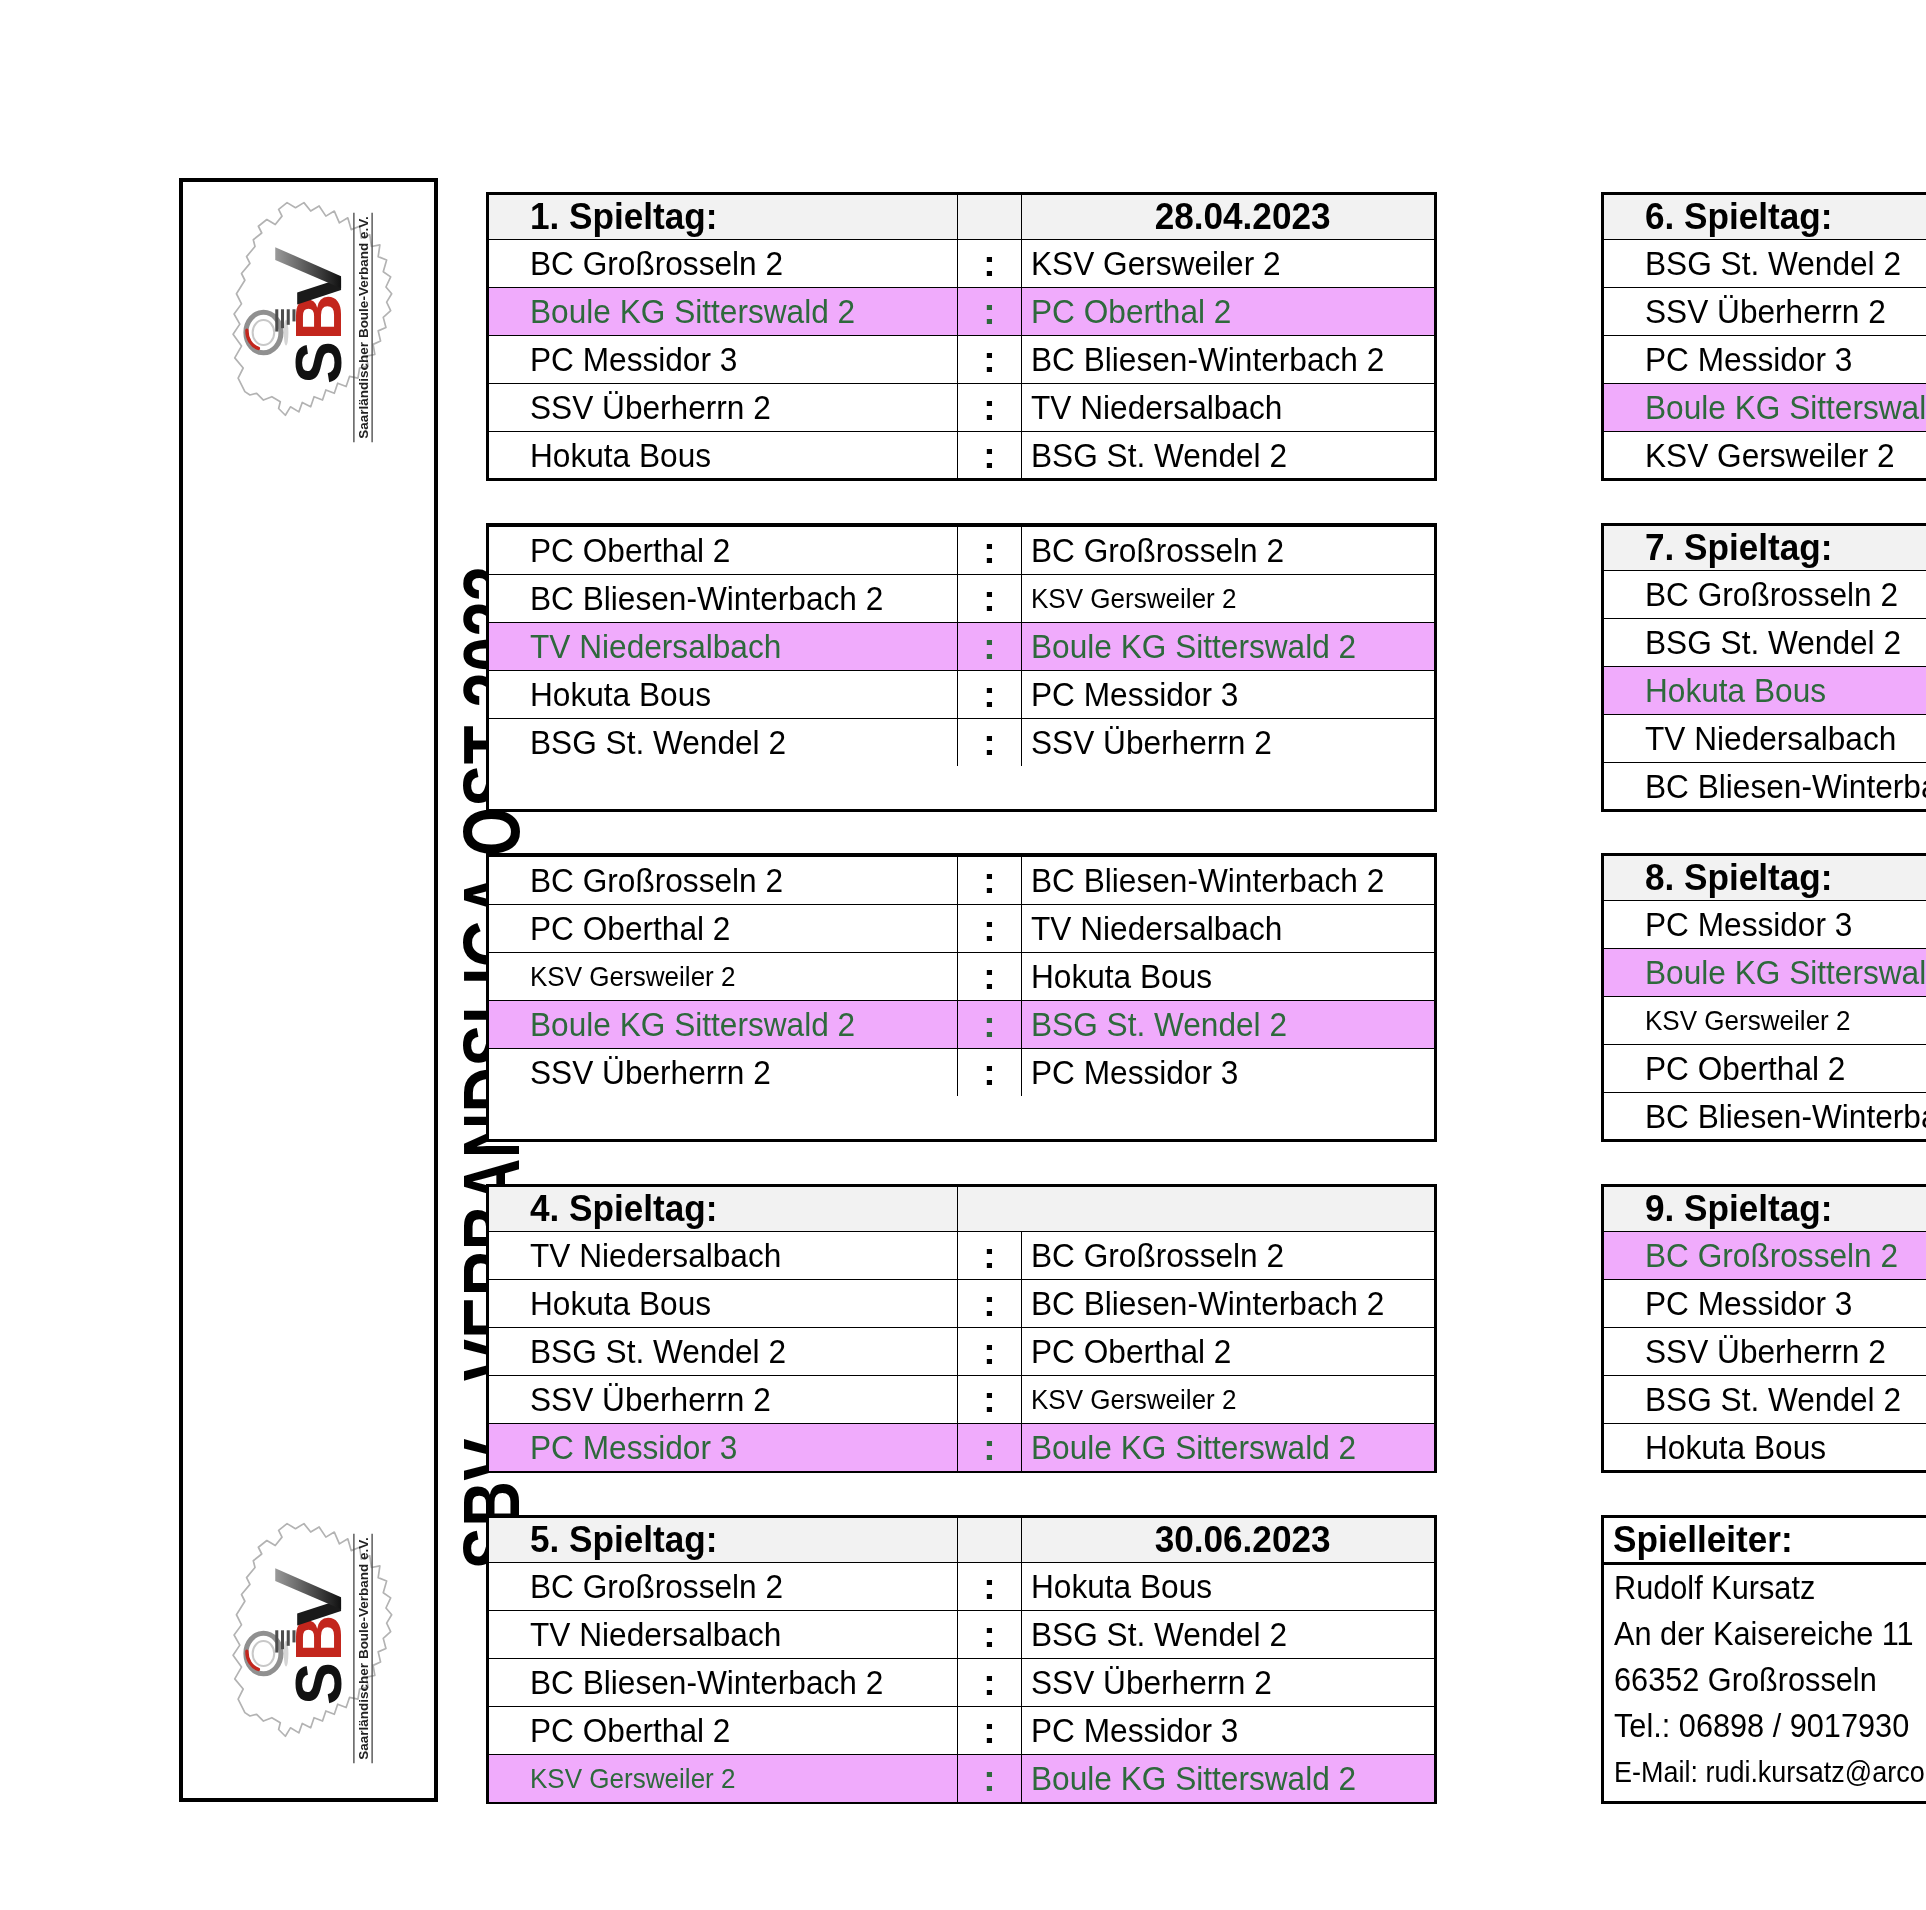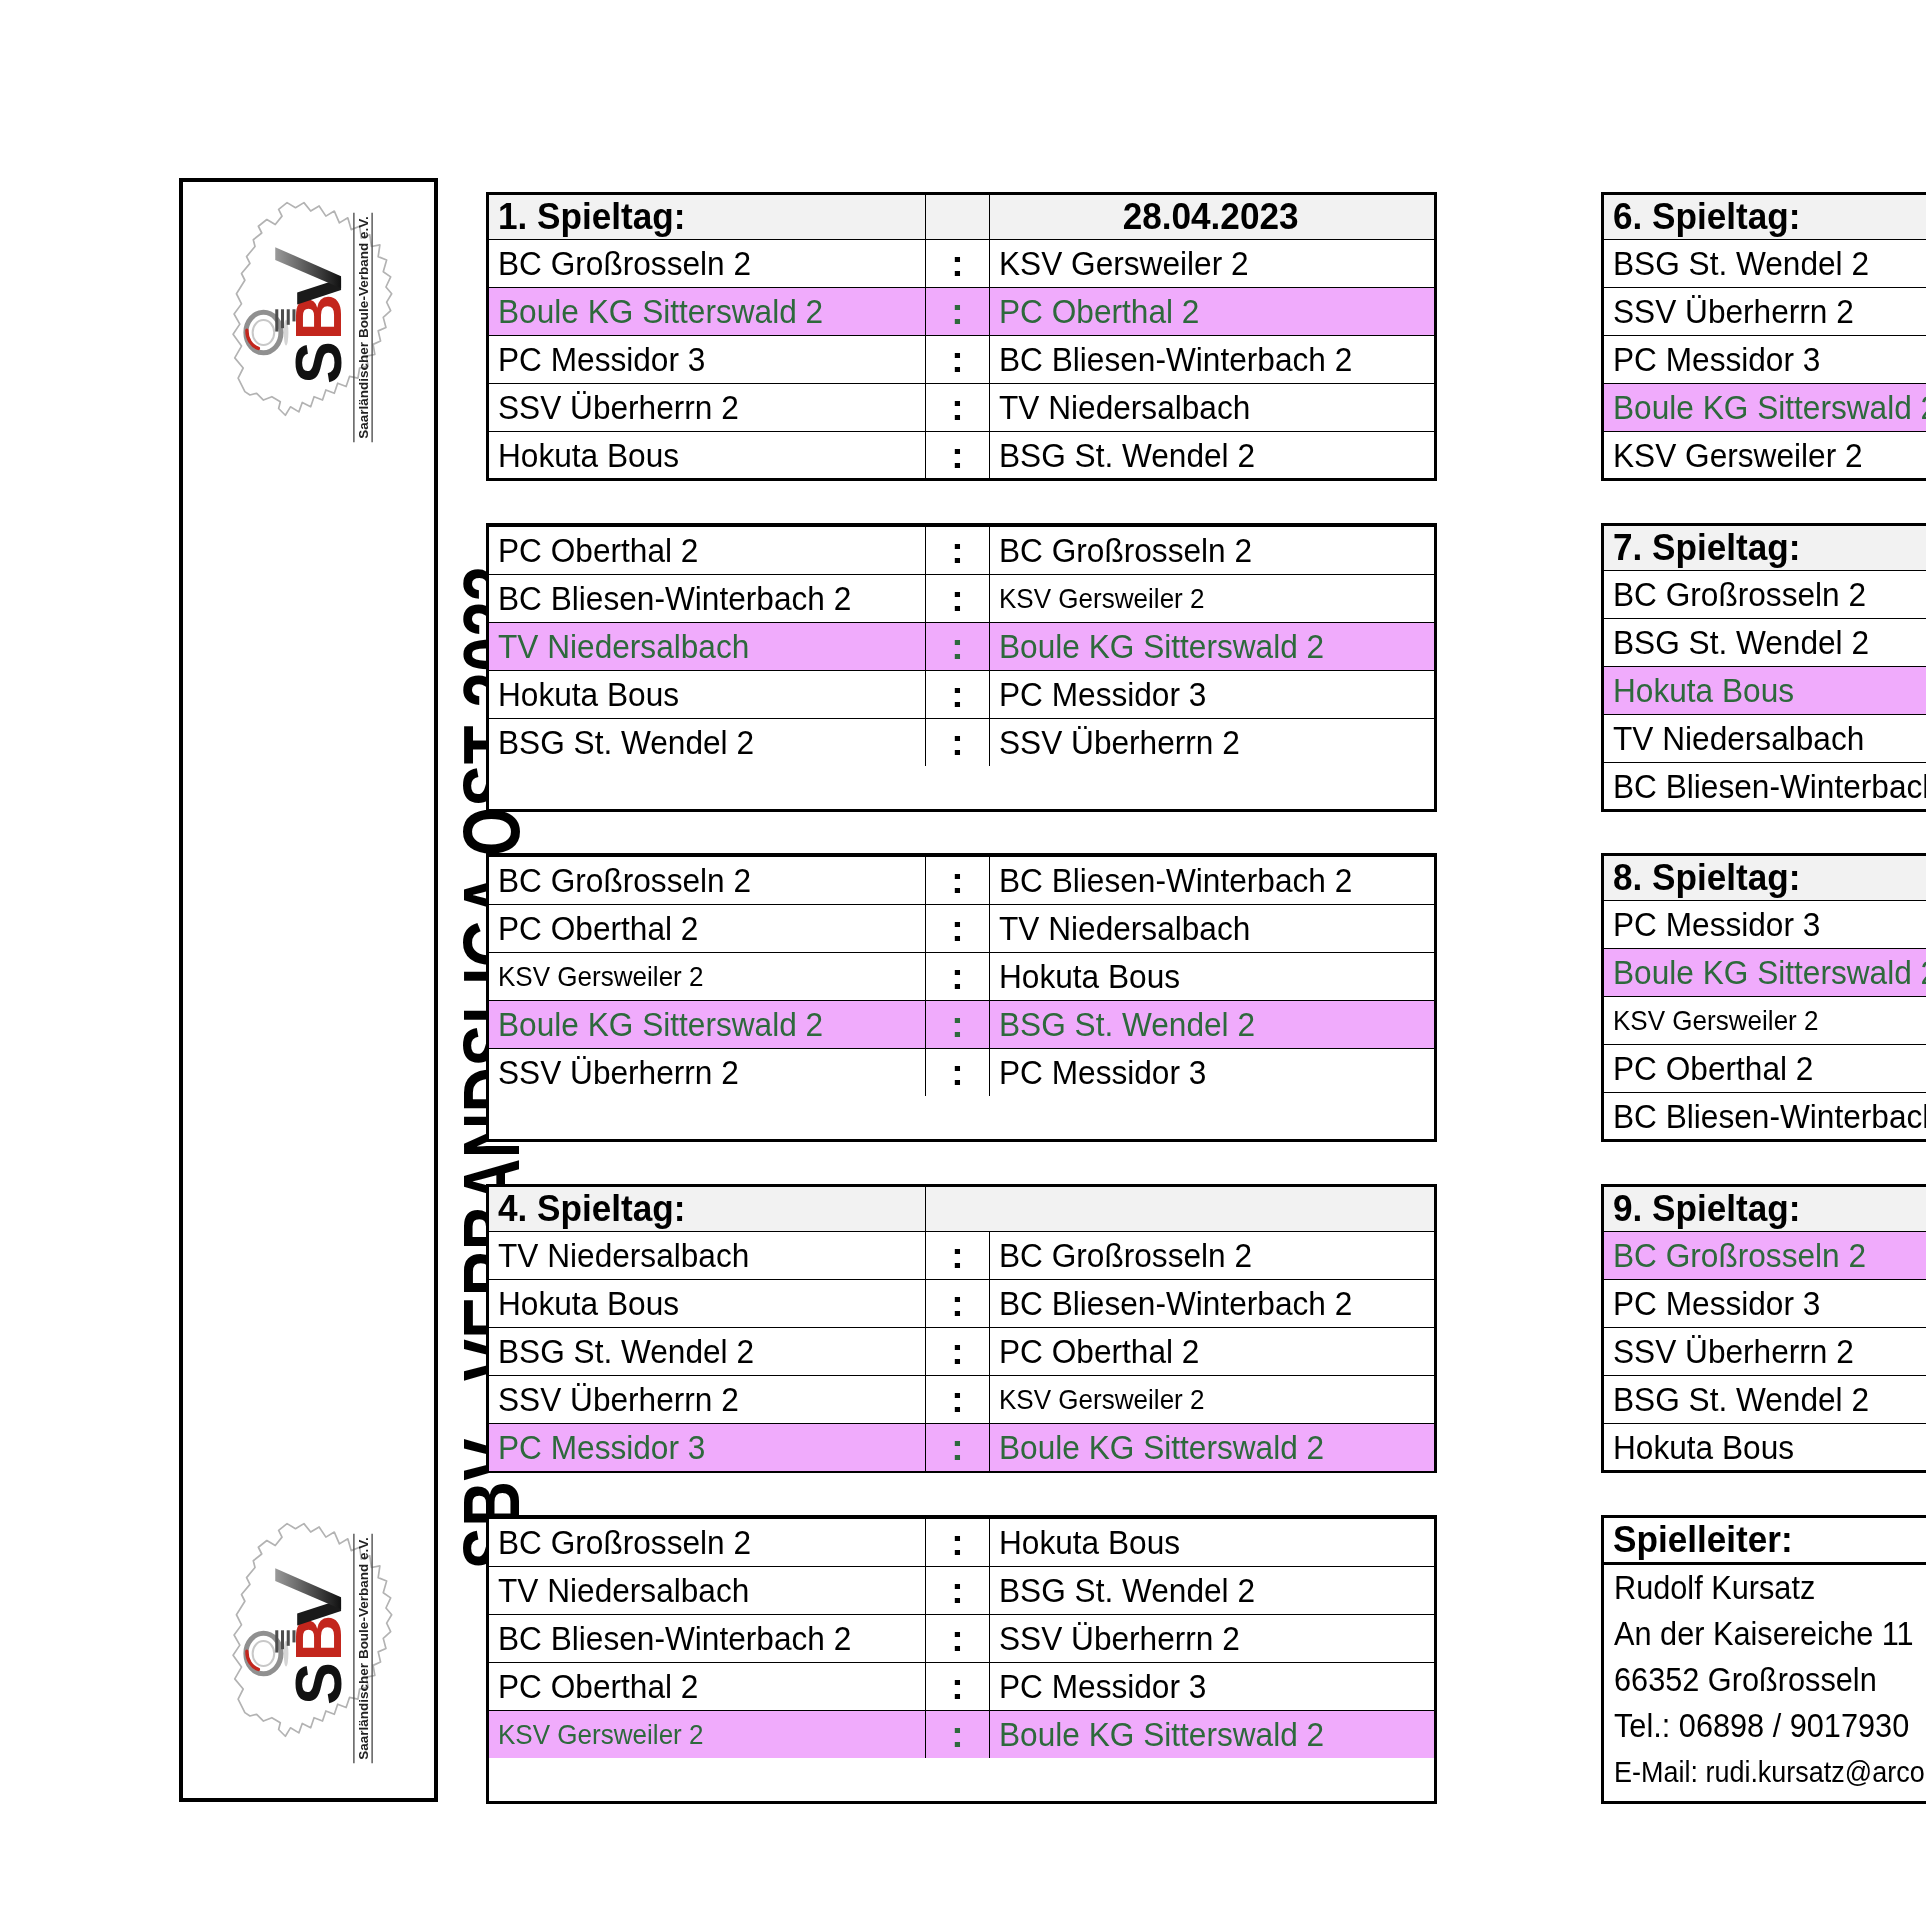--- a/index.html
+++ b/index.html
@@ -16,21 +16,21 @@
   .logo-rot{position:absolute;width:270px;height:169px;transform:rotate(-90deg);
             transform-origin:50% 50%;}
   .logo-top{left:174px;top:243px;}
   .logo-bottom{left:174px;top:1564px;}
   .logo-rot svg,.logo-br svg{width:100%;height:100%;display:block;}
 
   
   .spieltag-table{position:absolute;width:951px;height:289px;border:3.9px solid #000;
                   box-sizing:border-box;background:#fff;}
   .t-row{display:grid;grid-template-columns:436px 64px 443px;height:47px;
-         border-top:1.5px solid #000;}
+         border-top:1.5px solid #000;padding-left:32px;}
   .t-row.t-head{height:44px;border-top:none;background:#F2F2F2;}
   .t-cell{display:flex;align-items:center;overflow:hidden;}
   .t-cell.c2,.t-cell.c3{border-left:1.5px solid #000;}
   .t-cell.team{padding-left:8.5px;}
   .t-cell.sep{justify-content:center;font-weight:bold;font-size:37px;}
   .t-cell.lblc{padding-left:8.5px;}
   .t-cell.datec{justify-content:center;}
   .lbl,.date{font-size:37px;font-weight:bold;white-space:nowrap;}
   .team-txt{font-size:34px;white-space:nowrap;display:inline-block;
             transform:scaleX(0.93);transform-origin:0 50%;}
@@ -316,20 +316,29 @@
           <div class="t-cell team">
             <span class="team-txt">PC Messidor 3</span>
           </div>
           <div class="t-cell c2 sep">:</div>
           <div class="t-cell c3 team">
             <span class="team-txt">Boule KG Sitterswald 2</span>
           </div>
         </div>
       </div>
       <div class="spieltag-table" style="left: 486px; top: 1515px;">
+        <div class="t-row t-head">
+          <div class="t-cell lblc">
+            <span class="lbl">5. Spieltag:</span>
+          </div>
+          <div class="t-cell c2"></div>
+          <div class="t-cell c3 datec">
+            <span class="date">30.06.2023</span>
+          </div>
+        </div>
         <div class="t-row">
           <div class="t-cell team">
             <span class="team-txt">BC Großrosseln 2</span>
           </div>
           <div class="t-cell c2 sep">:</div>
           <div class="t-cell c3 team">
             <span class="team-txt">Hokuta Bous</span>
           </div>
         </div>
         <div class="t-row">

